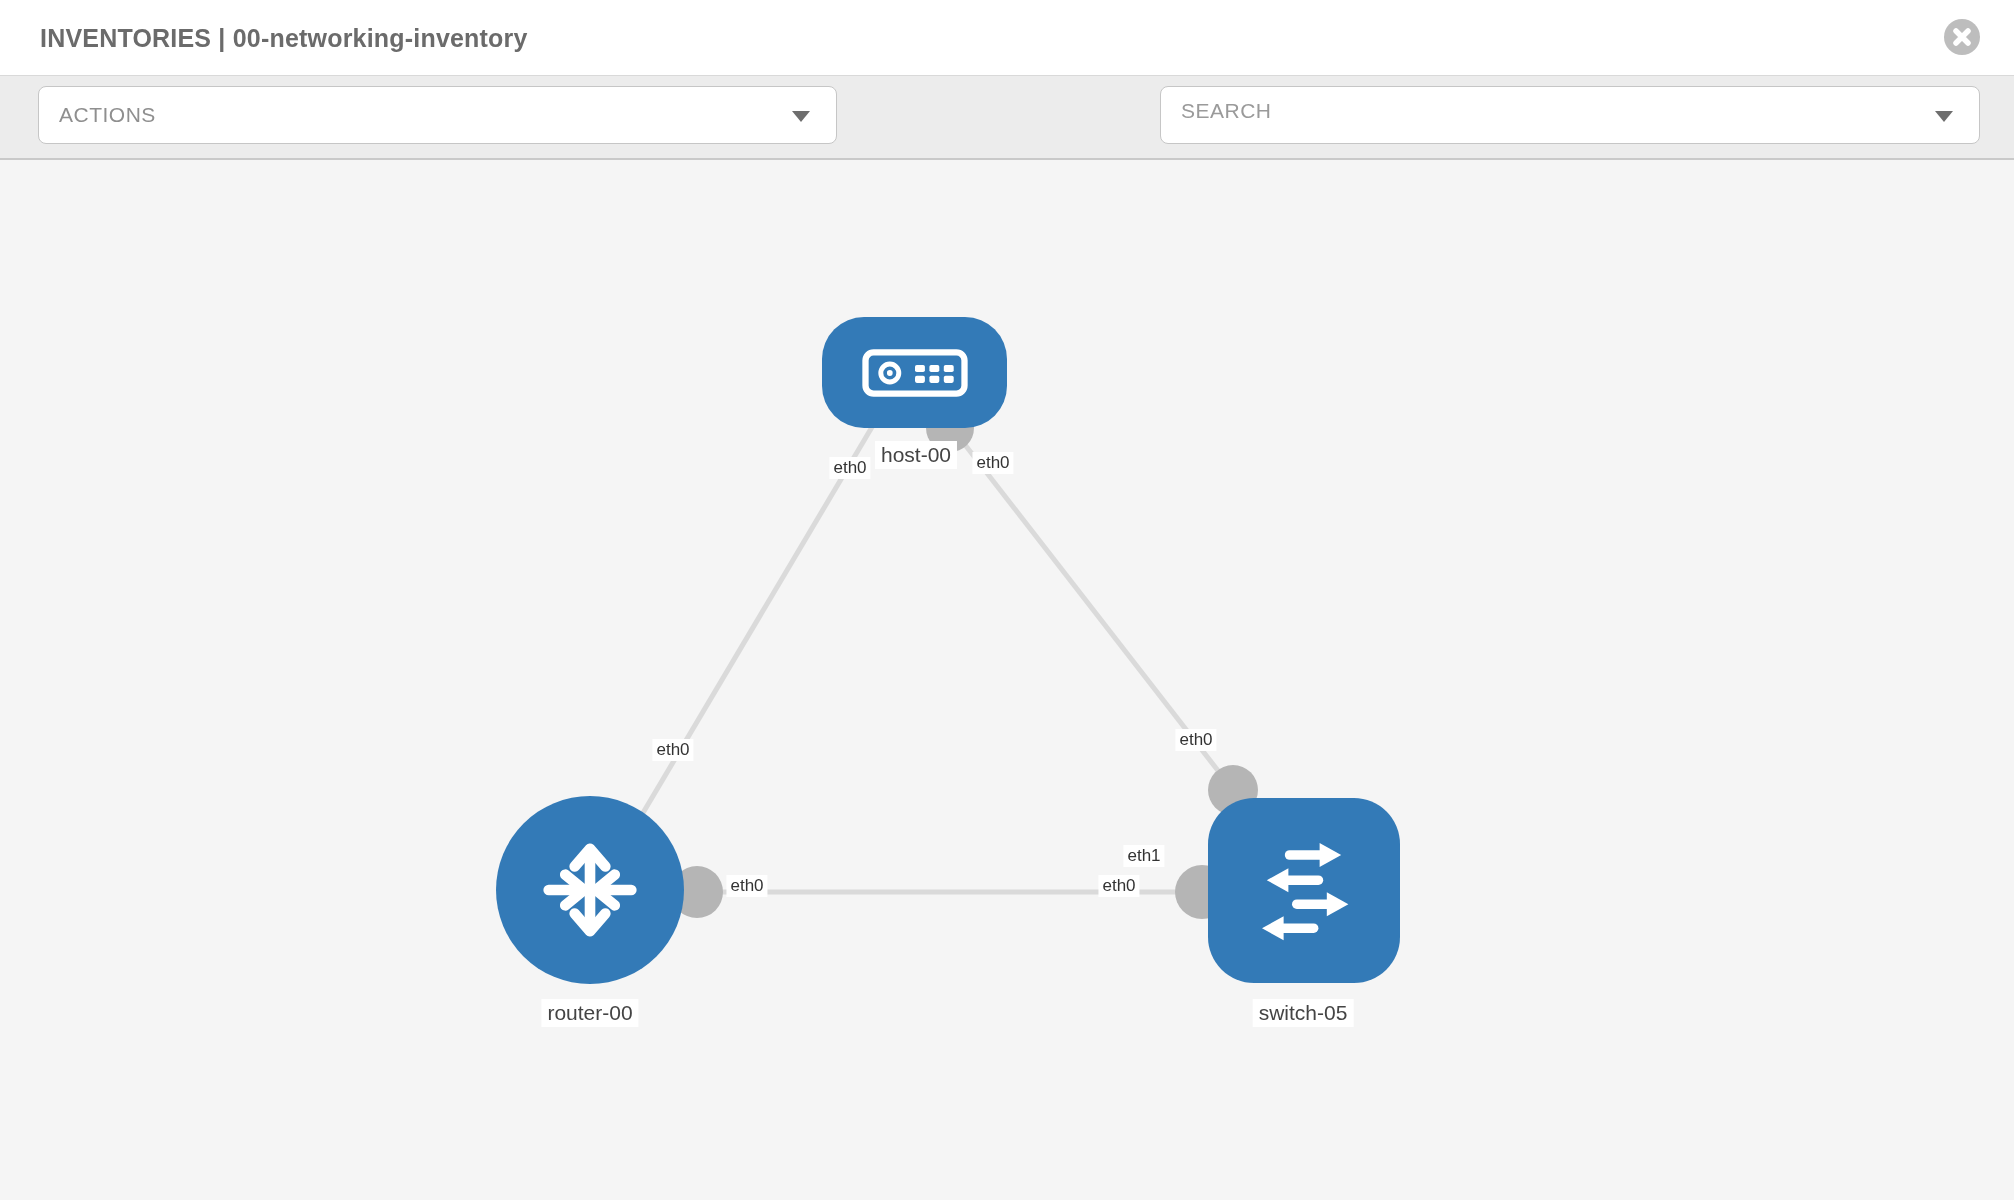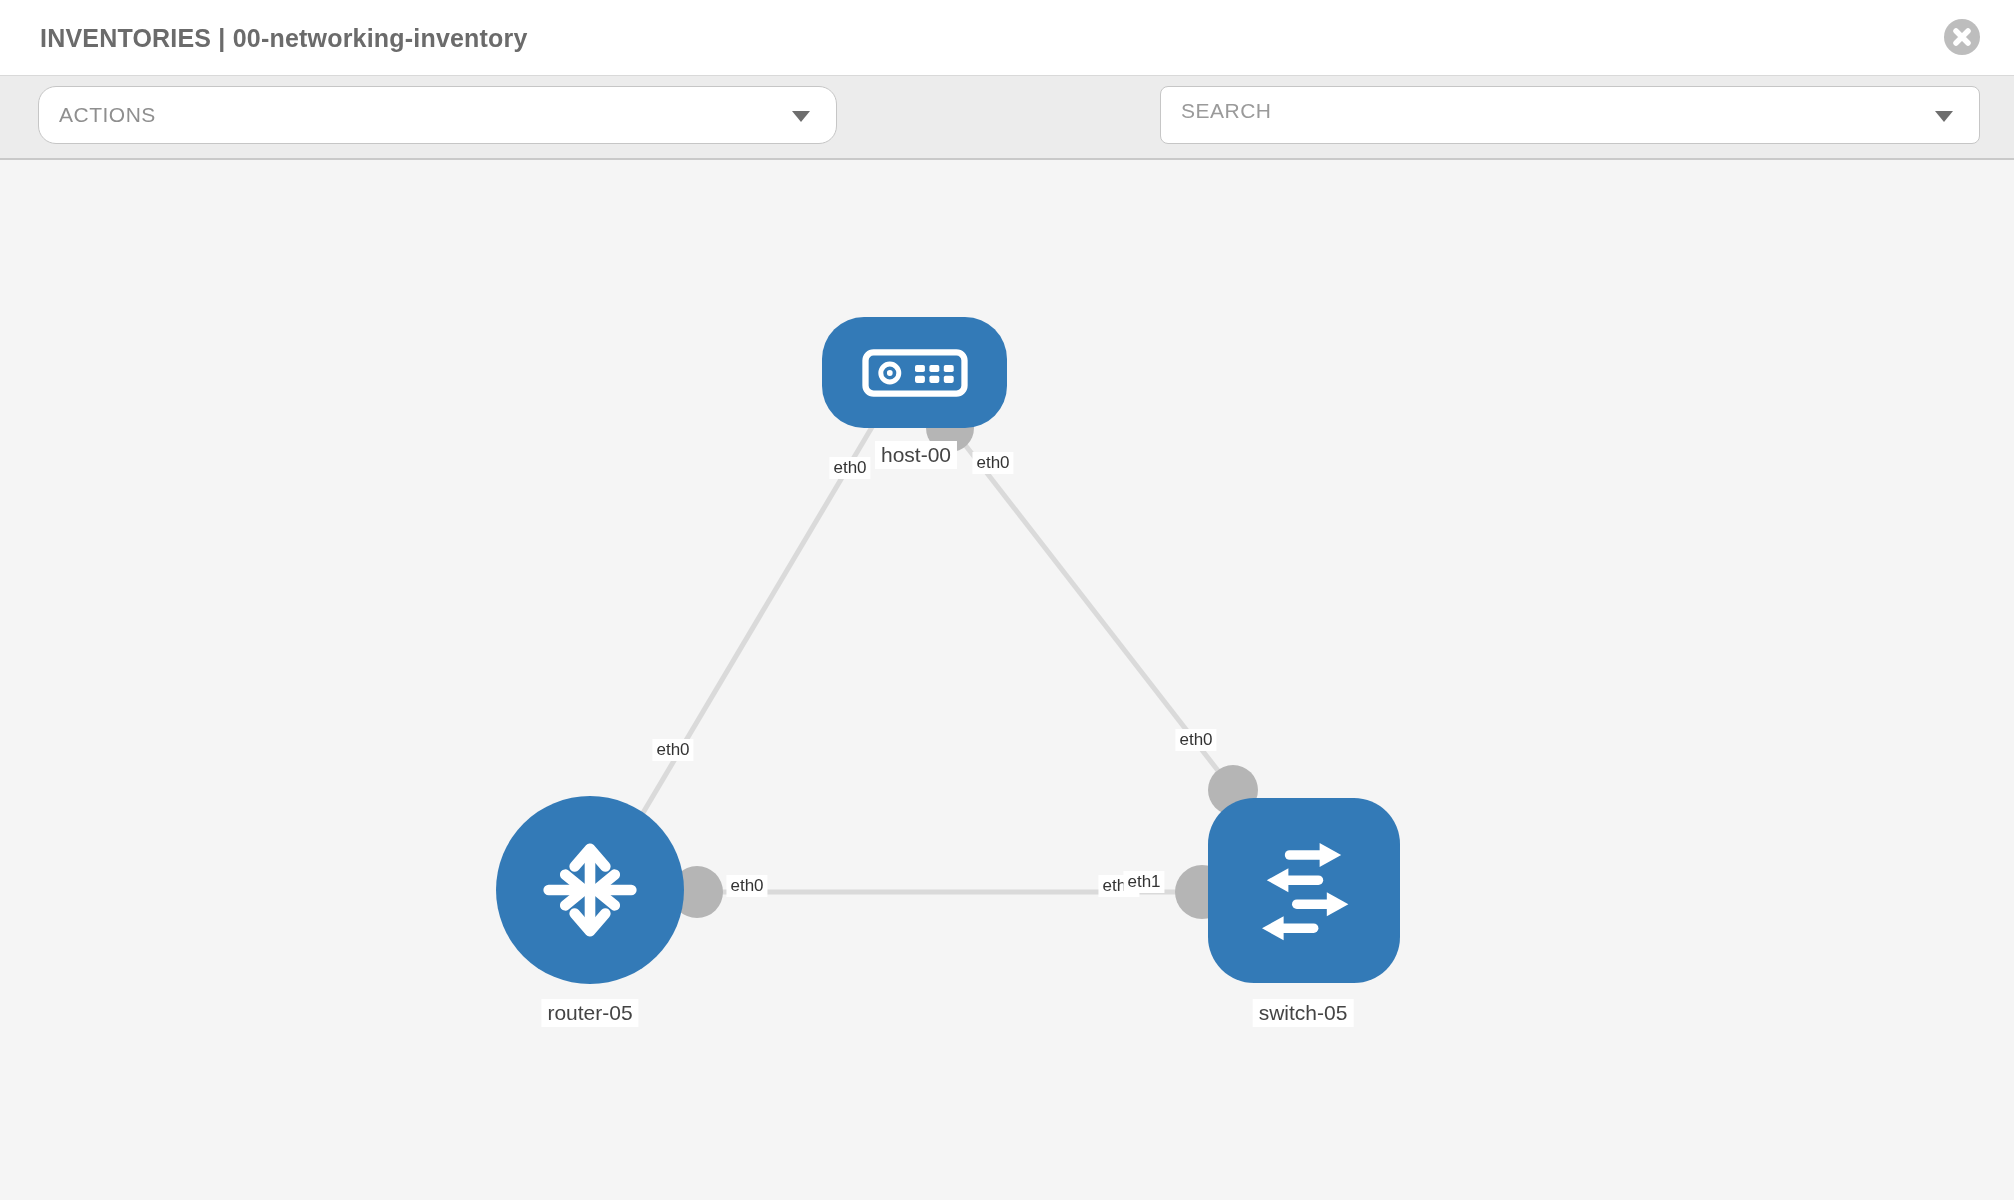--- a/index.html
+++ b/index.html
@@ -7,21 +7,21 @@
     width:2014px;height:1200px;position:relative;overflow:hidden;
     font-family:"Liberation Sans",sans-serif;background:#ffffff;
   }
   
   .header{position:absolute;left:0;top:0;width:2014px;height:75px;background:#ffffff;border-bottom:1px solid #d9d9d9;}
   .page-title{position:absolute;left:40px;top:50%;transform:translateY(-50%);font-size:25px;font-weight:bold;color:#6b6b6b;letter-spacing:.2px;}
   .close-btn{position:absolute;left:1944px;top:19px;width:36px;height:36px;border:none;padding:0;background:transparent;cursor:pointer;}
   
   .toolbar{position:absolute;left:0;top:76px;width:2014px;height:84px;background:#ececec;border-bottom:2px solid #c9c9c9;box-sizing:border-box;}
   .pill{position:absolute;height:58px;background:#ffffff;border:1px solid #c6c6c6;border-radius:8px;box-sizing:border-box;}
-  .actions-box{left:38px;top:10px;width:799px;cursor:pointer;border-radius:18px;}
+  .actions-box{left:38px;top:10px;width:799px;cursor:pointer;}
   .actions-label{position:absolute;left:20px;top:50%;transform:translateY(-50%);font-size:21px;color:#8f8f8f;letter-spacing:.5px;}
   .caret{position:absolute;right:26px;top:50%;margin-top:-4px;width:0;height:0;border-left:9px solid transparent;border-right:9px solid transparent;border-top:11px solid #6e6e6e;}
   .search-box{left:1160px;top:10px;width:820px;}
   .search-input{position:absolute;left:0;top:0;width:100%;height:100%;border:none;outline:none;background:transparent;border-radius:8px;padding:0 60px 8px 20px;box-sizing:border-box;font-family:"Liberation Sans",sans-serif;font-size:21px;color:#555;}
   .search-input::placeholder{color:#9a9a9a;opacity:1;letter-spacing:.5px;}
   .tool-icon-btn{position:absolute;width:40px;height:40px;top:93px;border:none;background:transparent;padding:0;cursor:pointer;}
   .wrench-btn{left:1046px;}
   .key-btn{left:1112px;}
   
   .canvas{position:absolute;left:0;top:160px;width:2014px;height:1040px;background:#f5f5f5;}
@@ -35,21 +35,21 @@
   .if-label{font-size:17px;padding:1px 4px;color:#333;z-index:20;}
   .lab-host{left:916px;top:295px;}
   .lab-router{left:590px;top:853px;}
   .lab-switch{left:1303px;top:853px;}
   .if-1{left:850px;top:308px;}
   .if-2{left:993px;top:303px;}
   .if-3{left:673px;top:590px;}
   .if-4{left:1196px;top:580px;}
   .if-5{left:747px;top:726px;}
   .if-6{left:1119px;top:726px;z-index:21;}
-  .if-7{left:1144px;top:722px;z-index:22;}
+  .if-7{left:1144px;top:696px;z-index:22;}
 </style>
 </head>
 <body>
 
 <div class="header">
   <div class="page-title">INVENTORIES | 00-networking-inventory</div>
   <button class="close-btn">
     <svg width="36" height="36" viewBox="0 0 36 36">
       <circle cx="18" cy="18" r="18" fill="#bdbdbd"></circle>
       <path d="M12 12 L24 24 M24 12 L12 24" stroke="#ffffff" stroke-width="5.5" stroke-linecap="round"></path>
@@ -139,21 +139,21 @@
           <polygon points="37,31 19,41 37,51" stroke="none"></polygon>
         <path d="M44 61 H70" fill="none"></path>
           <polygon points="69,51 87,61 69,71" stroke="none"></polygon>
         <path d="M58 81 H32" fill="none"></path>
           <polygon points="33,71 15,81 33,91" stroke="none"></polygon>
       </g>
     </svg>
   </div>
 
   <div class="graph-label node-label lab-host">host-00</div>
-  <div class="graph-label node-label lab-router">router-05</div>
+  <div class="graph-label node-label lab-router">router-00</div>
   <div class="graph-label node-label lab-switch">switch-05</div>
 
   <div class="graph-label if-label if-1">eth0</div>
   <div class="graph-label if-label if-2">eth0</div>
   <div class="graph-label if-label if-3">eth0</div>
   <div class="graph-label if-label if-4">eth0</div>
   <div class="graph-label if-label if-5">eth0</div>
   <div class="graph-label if-label if-6">eth0</div>
   <div class="graph-label if-label if-7">eth1</div>
 

